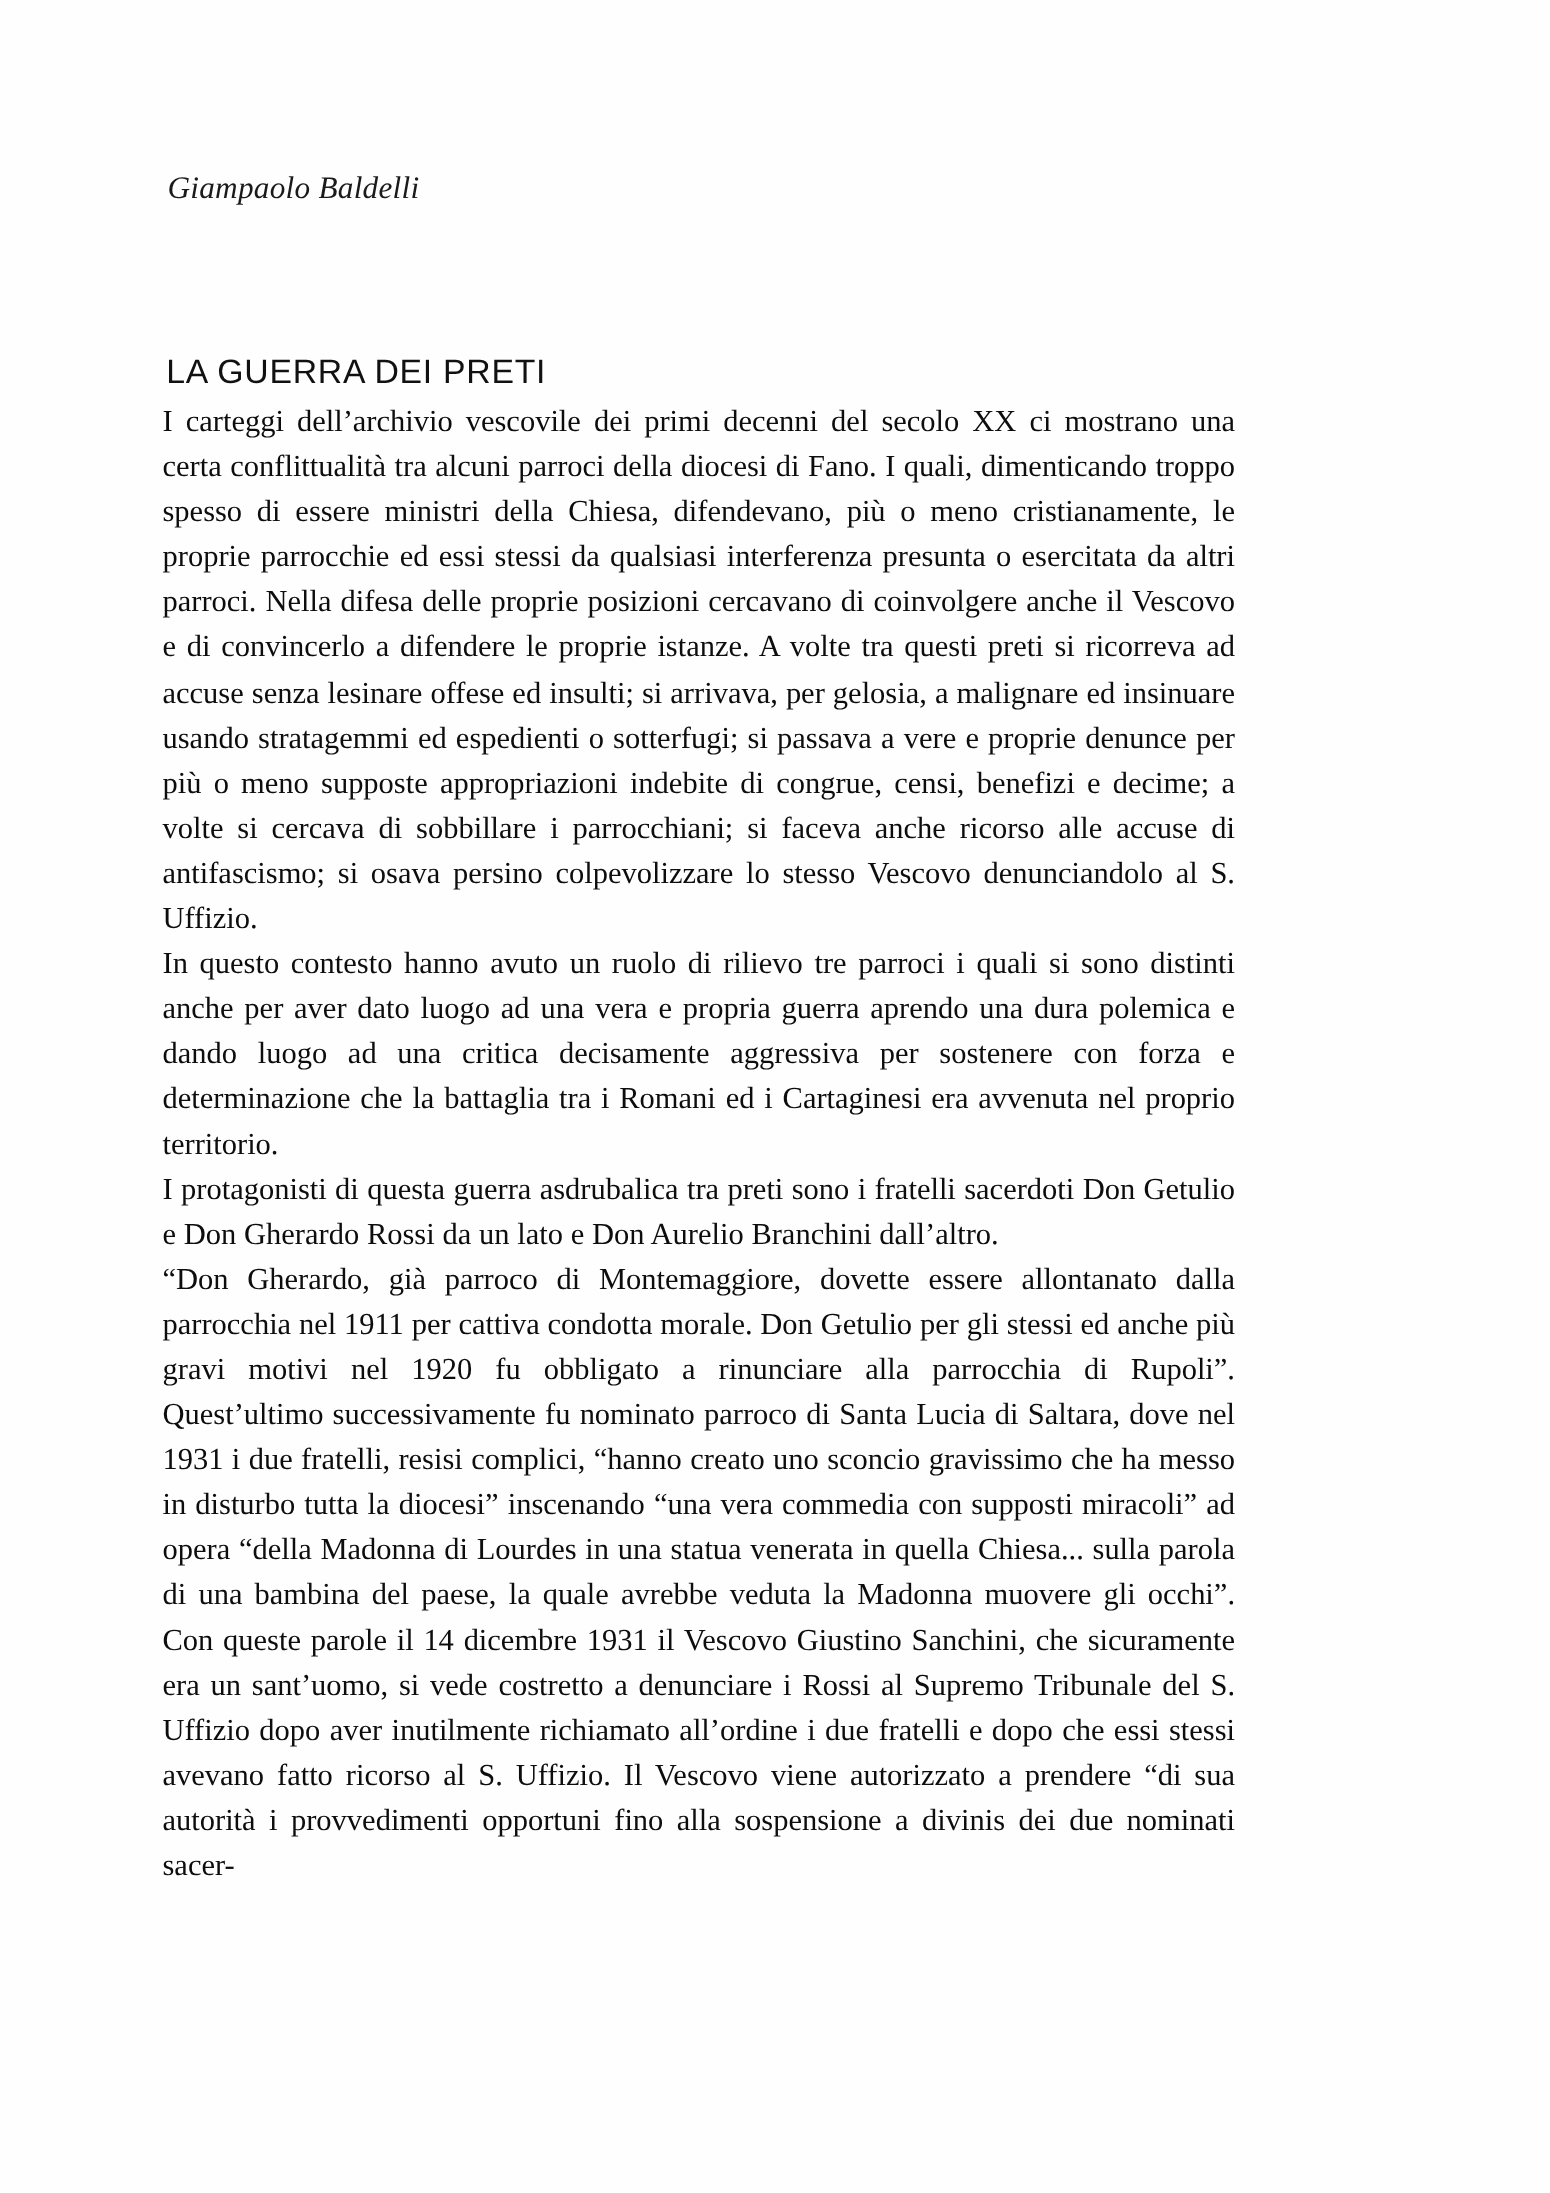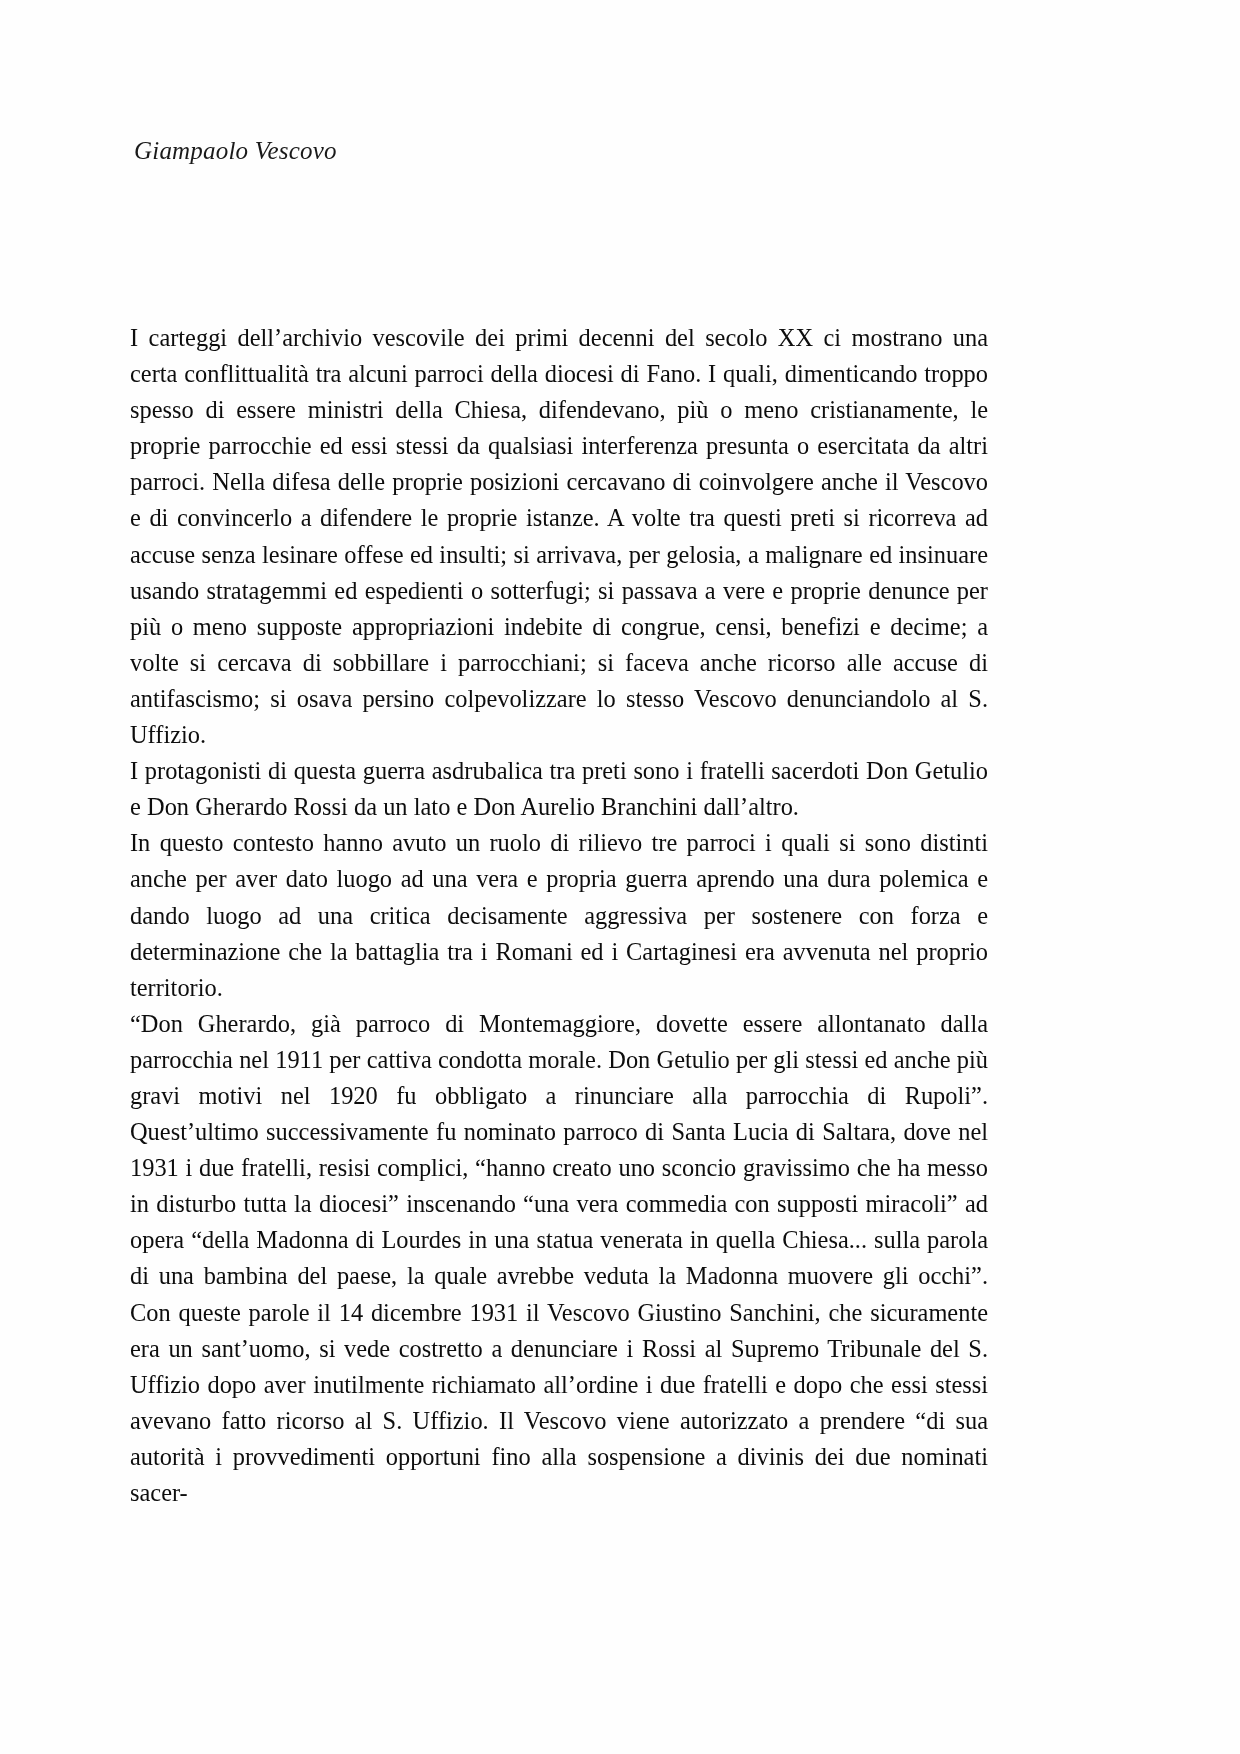--- a/index.html
+++ b/index.html
@@ -76,27 +76,28 @@
     top: 1410px;
     width: 1240px;
     height: 344px;
   }
 </style>
 </head>
 <body>
 
 <div class="page">
 
-  <div class="author">Giampaolo Vescovo</div>
+  <div class="author">Giampaolo Baldelli</div>
 
+  <h1 class="title">LA GUERRA DEI PRETI</h1>
 
   <div class="body-col">
     <p class="para">I carteggi dell’archivio vescovile dei primi decenni del secolo XX ci mostrano una certa conflittualità tra alcuni parroci della diocesi di Fano. I quali, dimenticando troppo spesso di essere ministri della Chiesa, difendevano, più o meno cristianamente, le proprie parrocchie ed essi stessi da qualsiasi interferenza presunta o esercitata da altri parroci. Nella difesa delle proprie posizioni cercavano di coinvolgere anche il Vescovo e di convincerlo a difendere le proprie istanze. A volte tra questi preti si ricorreva ad accuse senza lesinare offese ed insulti; si arrivava, per gelosia, a malignare ed insinuare usando stratagemmi ed espedienti o sotterfugi; si passava a vere e proprie denunce per più o meno supposte appropriazioni indebite di congrue, censi, benefizi e decime; a volte si cercava di sobbillare i parrocchiani; si faceva anche ricorso alle accuse di antifascismo; si osava persino colpevolizzare lo stesso Vescovo denunciandolo al S. Uffizio.</p>
+    <p class="para">In questo contesto hanno avuto un ruolo di rilievo tre parroci i quali si sono distinti anche per aver dato luogo ad una vera e propria guerra aprendo una dura polemica e dando luogo ad una critica decisamente aggressiva per sostenere con forza e determinazione che la battaglia tra i Romani ed i Cartaginesi era avvenuta nel proprio territorio.</p>
     <p class="para">I protagonisti di questa guerra asdrubalica tra preti sono i fratelli sacerdoti Don Getulio e Don Gherardo Rossi da un lato e Don Aurelio Branchini dall’altro.</p>
-    <p class="para">In questo contesto hanno avuto un ruolo di rilievo tre parroci i quali si sono distinti anche per aver dato luogo ad una vera e propria guerra aprendo una dura polemica e dando luogo ad una critica decisamente aggressiva per sostenere con forza e determinazione che la battaglia tra i Romani ed i Cartaginesi era avvenuta nel proprio territorio.</p>
     <p class="para">“Don Gherardo, già parroco di Montemaggiore, dovette essere allontanato dalla parrocchia nel 1911 per cattiva condotta morale. Don Getulio per gli stessi ed anche più gravi motivi nel 1920 fu obbligato a rinunciare alla parrocchia di Rupoli”. Quest’ultimo successivamente fu nominato parroco di Santa Lucia di Saltara, dove nel 1931 i due fratelli, resisi complici, “hanno creato uno sconcio gravissimo che ha messo in disturbo tutta la diocesi” inscenando “una vera commedia con supposti miracoli” ad opera “della Madonna di Lourdes in una statua venerata in quella Chiesa... sulla parola di una bambina del paese, la quale avrebbe veduta la Madonna muovere gli occhi”. Con queste parole il 14 dicembre 1931 il Vescovo Giustino Sanchini, che sicuramente era un sant’uomo, si vede costretto a denunciare i Rossi al Supremo Tribunale del S. Uffizio dopo aver inutilmente richiamato all’ordine i due fratelli e dopo che essi stessi avevano fatto ricorso al S. Uffizio. Il Vescovo viene autorizzato a prendere “di sua autorità i provvedimenti opportuni fino alla sospensione a divinis dei due nominati sacer-</p>
   </div>
 
   <div class="footer">
 
     
 
     
 
     

